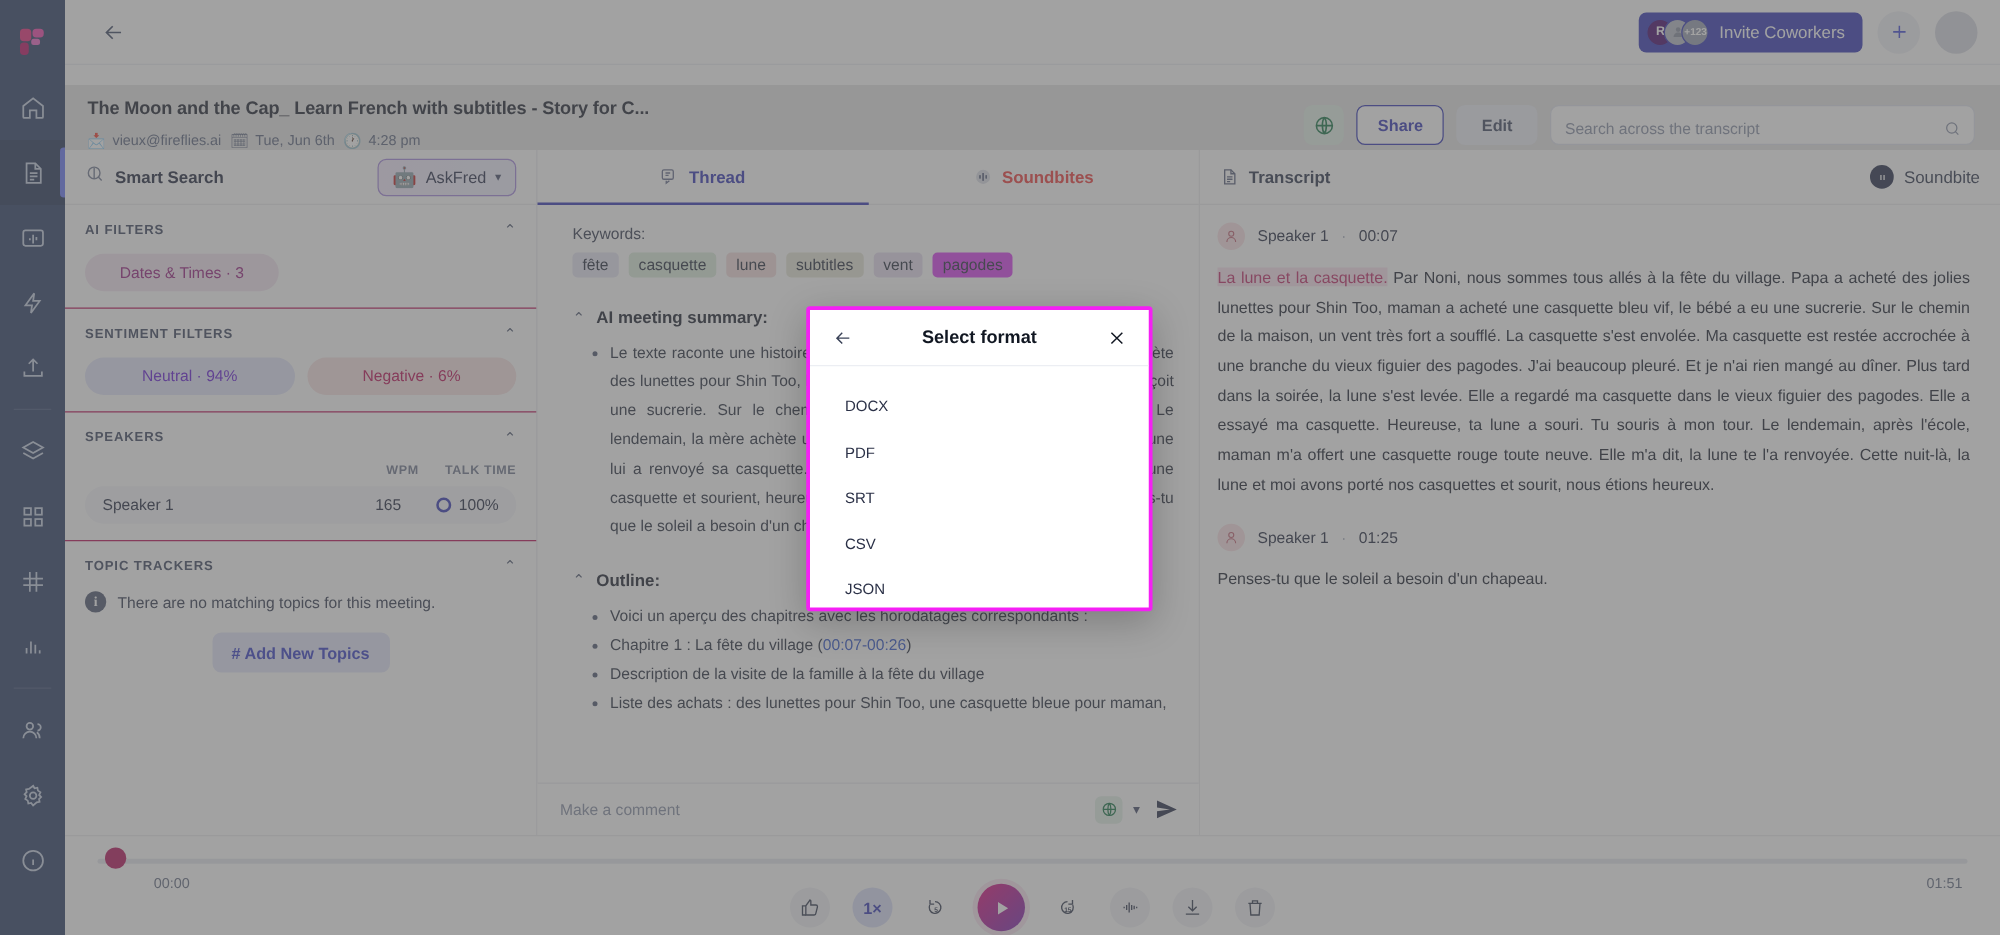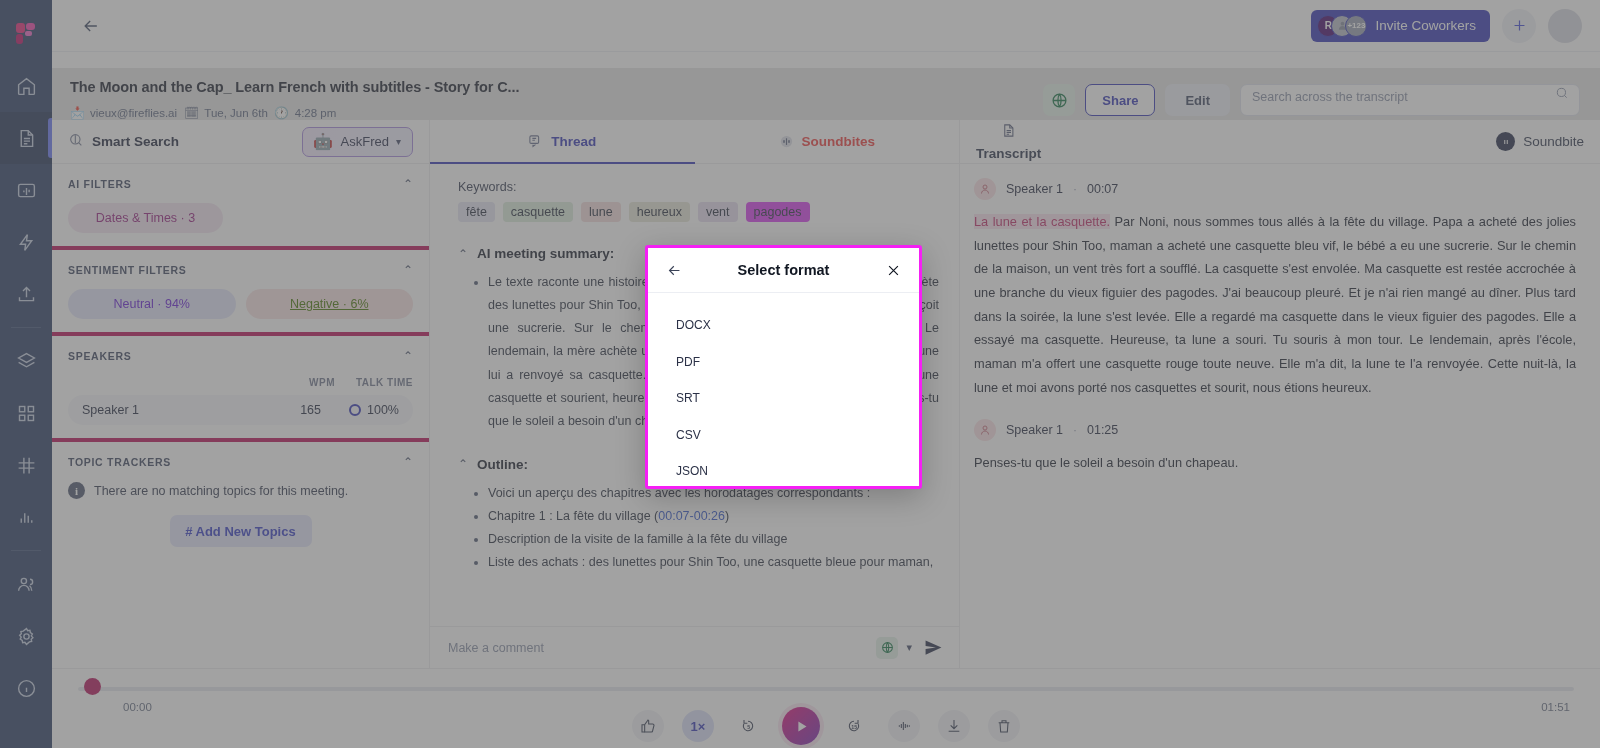--- a/index.html
+++ b/index.html
@@ -78,21 +78,21 @@
     height:32px; min-width:70px; border:1.5px solid #3b3fb8; border-radius:7px; color:#3b3fb8;
     font-size:13px; font-weight:bold; display:flex;align-items:center;justify-content:center; padding:0 16px; cursor:pointer;
     background:#fff;
   }
   #edit-btn{
     height:32px; border-radius:7px; background:#eceef5; color:#464f68; font-size:13px; font-weight:bold;
     display:flex;align-items:center;justify-content:center; padding:0 20px; cursor:pointer;
   }
   #search-wrap{
     width:340px; height:32px; border:1px solid #dfe2ec; border-radius:7px; background:#fff;
-    display:flex; align-items:flex-end; padding:11px 11px; position:relative;
+    display:flex; align-items:flex-start; padding:11px 11px; position:relative;
   }
   #search-wrap input{ border:none; outline:none; width:100%; font-size:12.5px; color:#2b3147;
                       font-family:"Liberation Sans",sans-serif; background:transparent;}
   #search-wrap input::placeholder{ color:#8c94a9; }
   #search-ico{ position:absolute; right:10px; }
   #search-ico svg{ width:14px;height:14px;stroke:#8c94a9;fill:none;stroke-width:1.7;}
 
   
   #cols{ position:absolute; left:52px; top:120px; right:0; bottom:80px; display:flex; background:#fff;}
   #colL{ width:378px; border-right:1px solid #ececf0; position:relative; }
@@ -104,32 +104,32 @@
     height:44px; border-bottom:1px solid #ececf0; display:flex; align-items:center; padding:0 16px;
   }
   #smart-title{ font-size:13.5px; font-weight:bold; color:#2b3147; margin-left:8px; }
   #askfred{
     margin-left:auto; height:30px; border:1.3px solid #a98ee0; border-radius:7px;
     background:linear-gradient(90deg,#f3eafc,#eef0fd); display:flex;align-items:center;gap:7px;
     padding:0 11px; cursor:pointer;
   }
   #askfred-label{ font-size:13px; color:#2f3550; }
 
-  .sec{ padding:13px 16px 13px 16px; border-bottom:4px solid #be185d; }
+  .sec{ padding:13px 16px 13px 16px; border-bottom:1px solid #be185d; }
   .sec-head{ display:flex; align-items:center; }
   .sec-title{ font-size:10.5px; font-weight:bold; letter-spacing:0.7px; color:#464f68; }
   .chev{ margin-left:auto; color:#555e76; font-size:12px; }
   .pills{ display:flex; gap:10px; margin-top:12px; }
   .pill{
     flex:1; height:30px; border-radius:16px; display:flex;align-items:center;justify-content:center;
     font-size:12.5px; cursor:pointer;
   }
   .pill-ai{ background:#f4e7f2; color:#9c2a86; max-width:155px;}
   .pill-neutral{ background:#e4e7fa; color:#6d28d9; }
-  .pill-negative{ background:#f8e3e3; color:#4d7c0f;text-decoration:underline; }
+  .pill-negative{ background:#f8e3e3; color:#be185d; }
 
   .spk-head{ display:flex; margin-top:14px; font-size:10px; font-weight:bold; color:#767e94; letter-spacing:0.5px;}
   .spk-head .w{ margin-left:auto; width:56px; text-align:right;}
   .spk-head .t{ width:78px; text-align:right;}
   .spk-row{
     display:flex; align-items:center; margin-top:7px; height:30px; background:#f5f6fa; border-radius:16px;
     padding:0 14px; font-size:12.5px; color:#2b3147;
   }
   .spk-row .w{ margin-left:auto; width:50px; text-align:right;}
   .spk-row .t{ width:78px; text-align:right; display:flex; align-items:center; justify-content:flex-end; gap:6px;}
@@ -147,21 +147,21 @@
   #tabs-m{ height:44px; border-bottom:1px solid #ececf0; display:flex; }
   .tab{
     flex:1; display:flex; align-items:center; justify-content:center; gap:8px;
     font-size:13.5px; font-weight:bold; color:#ef4444; cursor:pointer; position:relative;
   }
   .tab.active{ color:#3b3fb8; }
   .tab.active:after{ content:""; position:absolute; left:0; right:0; bottom:-1px; height:2.5px; background:#3b3fb8;}
   .tab svg{ width:15px;height:15px; }
 
   #tabs-r{ height:44px; border-bottom:1px solid #ececf0; display:flex; align-items:center; padding:0 16px; }
-  #tab-transcript{ display:flex; align-items:center; gap:8px; font-size:13.5px; font-weight:bold; color:#343c52;flex-direction:column;}
+  #tab-transcript{ display:flex; align-items:center; gap:8px; font-size:13.5px; font-weight:bold; color:#343c52;}
   #soundbite-btn{ margin-left:auto; display:flex;align-items:center;gap:8px; font-size:13.5px;color:#343c52; cursor:pointer;}
   .sb-dot{ width:19px;height:19px;border-radius:50%; background:#2c3450; display:flex;align-items:center;justify-content:center;}
 
   
   #thread-body{ position:absolute; top:44px; left:0; right:0; bottom:42px; overflow:hidden; padding:16px 20px 0 28px;}
   #kw-label{ font-size:12.5px; color:#3b4257; }
   #kw-list{ display:flex; gap:8px; margin-top:8px; flex-wrap:wrap;}
   .kw{ padding:3px 8px; border-radius:4px; font-size:12.5px; color:#2f3646; }
 
   .blk-head{ display:flex; align-items:center; gap:9px; margin-top:24px; font-size:13.5px; font-weight:bold; color:#222836;}
@@ -479,21 +479,21 @@
         <span>Soundbites</span>
       </div>
     </div>
 
     <div id="thread-body">
       <div id="kw-label">Keywords:</div>
       <div id="kw-list">
         <span class="kw" style="background:#e6e5f4">fête</span>
         <span class="kw" style="background:#dcecdc">casquette</span>
         <span class="kw" style="background:#f3dedd">lune</span>
-        <span class="kw" style="background:#e7e7d8">heureux</span>
+        <span class="kw" style="background:#e7e7d8">subtitles</span>
         <span class="kw" style="background:#e6def0">vent</span>
         <span class="kw" style="background:#d946ef">pagodes</span>
       </div>
 
       <div class="blk-head">
         <span class="c">⌃</span>
         <span>AI meeting summary:</span>
       </div>
       <ul class="bul">
         <li>Le texte raconte une histoire où la famille va à la fête du village. Le père achète des lunettes pour Shin Too, la mère achète une casquette bleue et le bébé reçoit une sucrerie. Sur le chemin du retour, le vent emporte la casquette. Le lendemain, la mère achète une nouvelle casquette rouge et explique que la lune lui a renvoyé sa casquette. Cette nuit-là, la lune et lui portent tous deux une casquette et sourient, heureux. Le texte se termine par une question: "Penses-tu que le soleil a besoin d'un chapeau ?"</li>

